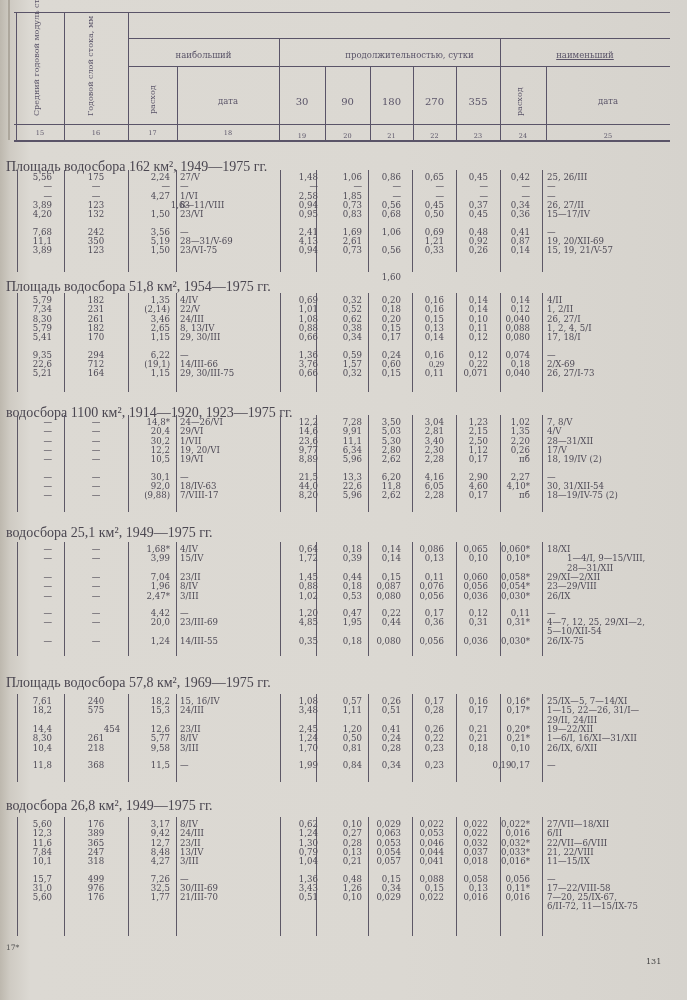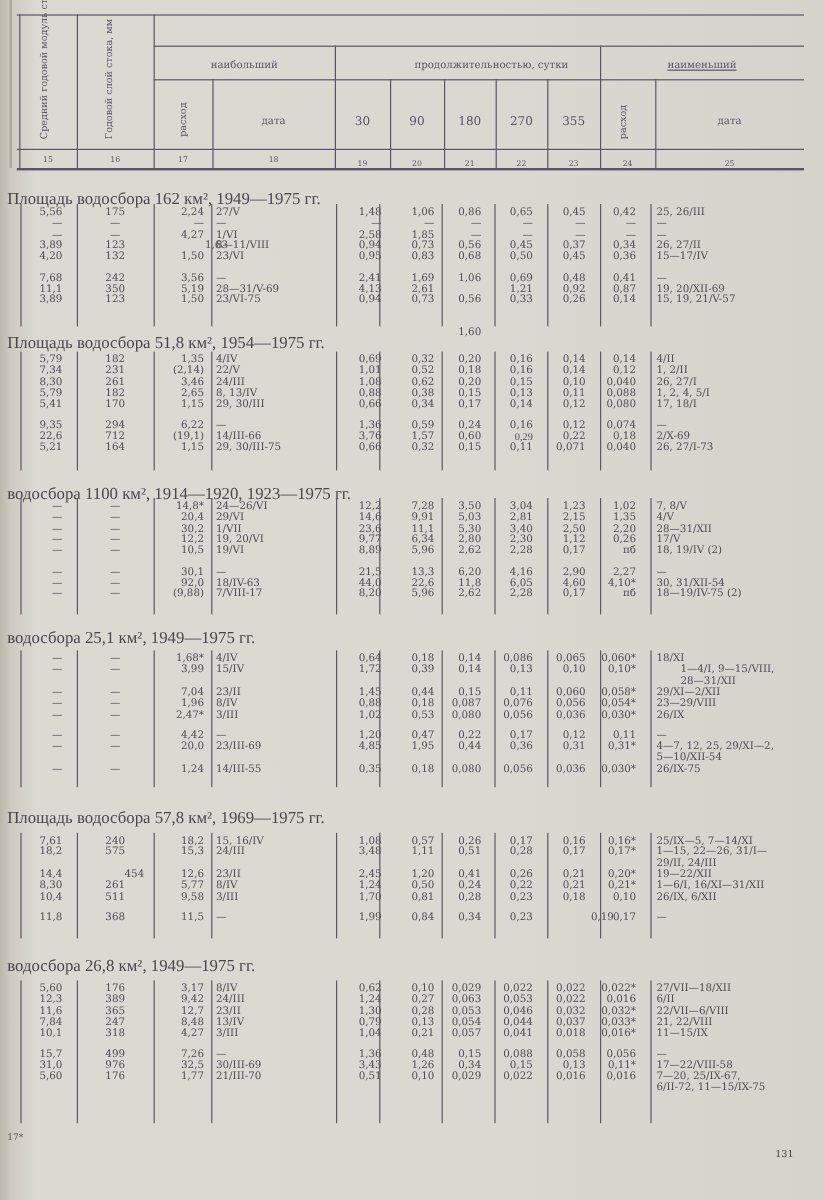--- a/index.html
+++ b/index.html
@@ -626,21 +626,21 @@
         <div class="cell r" style="left: 290px; top: 734.2px; width: 28px;">1,24</div>
         <div class="cell r" style="left: 330px; top: 734.2px; width: 32px;">0,50</div>
         <div class="cell r" style="left: 373px; top: 734.2px; width: 28px;">0,24</div>
         <div class="cell r" style="left: 418px; top: 734.2px; width: 26px;">0,22</div>
         <div class="cell r" style="left: 460px; top: 734.2px; width: 28px;">0,21</div>
         <div class="cell r" style="left: 496px; top: 734.2px; width: 34px;">0,21*</div>
         <div class="cell l" style="left: 547px; top: 734.2px; width: 140px;">1—6/I, 16/XI—31/XII</div>
       </div>
       <div>
         <div class="cell r" style="left: 22px; top: 743.5px; width: 30px;">10,4</div>
-        <div class="cell c" style="left: 78px; top: 743.5px; width: 36px;">511</div>
+        <div class="cell c" style="left: 78px; top: 743.5px; width: 36px;">218</div>
         <div class="cell r" style="left: 130px; top: 743.5px; width: 40px;">9,58</div>
         <div class="cell l" style="left: 180px; top: 743.5px; width: 100px;">3/III</div>
         <div class="cell r" style="left: 290px; top: 743.5px; width: 28px;">1,70</div>
         <div class="cell r" style="left: 330px; top: 743.5px; width: 32px;">0,81</div>
         <div class="cell r" style="left: 373px; top: 743.5px; width: 28px;">0,28</div>
         <div class="cell r" style="left: 418px; top: 743.5px; width: 26px;">0,23</div>
         <div class="cell r" style="left: 460px; top: 743.5px; width: 28px;">0,18</div>
         <div class="cell r" style="left: 496px; top: 743.5px; width: 34px;">0,10</div>
         <div class="cell l" style="left: 547px; top: 743.5px; width: 140px;">26/IX, 6/XII</div>
       </div>

